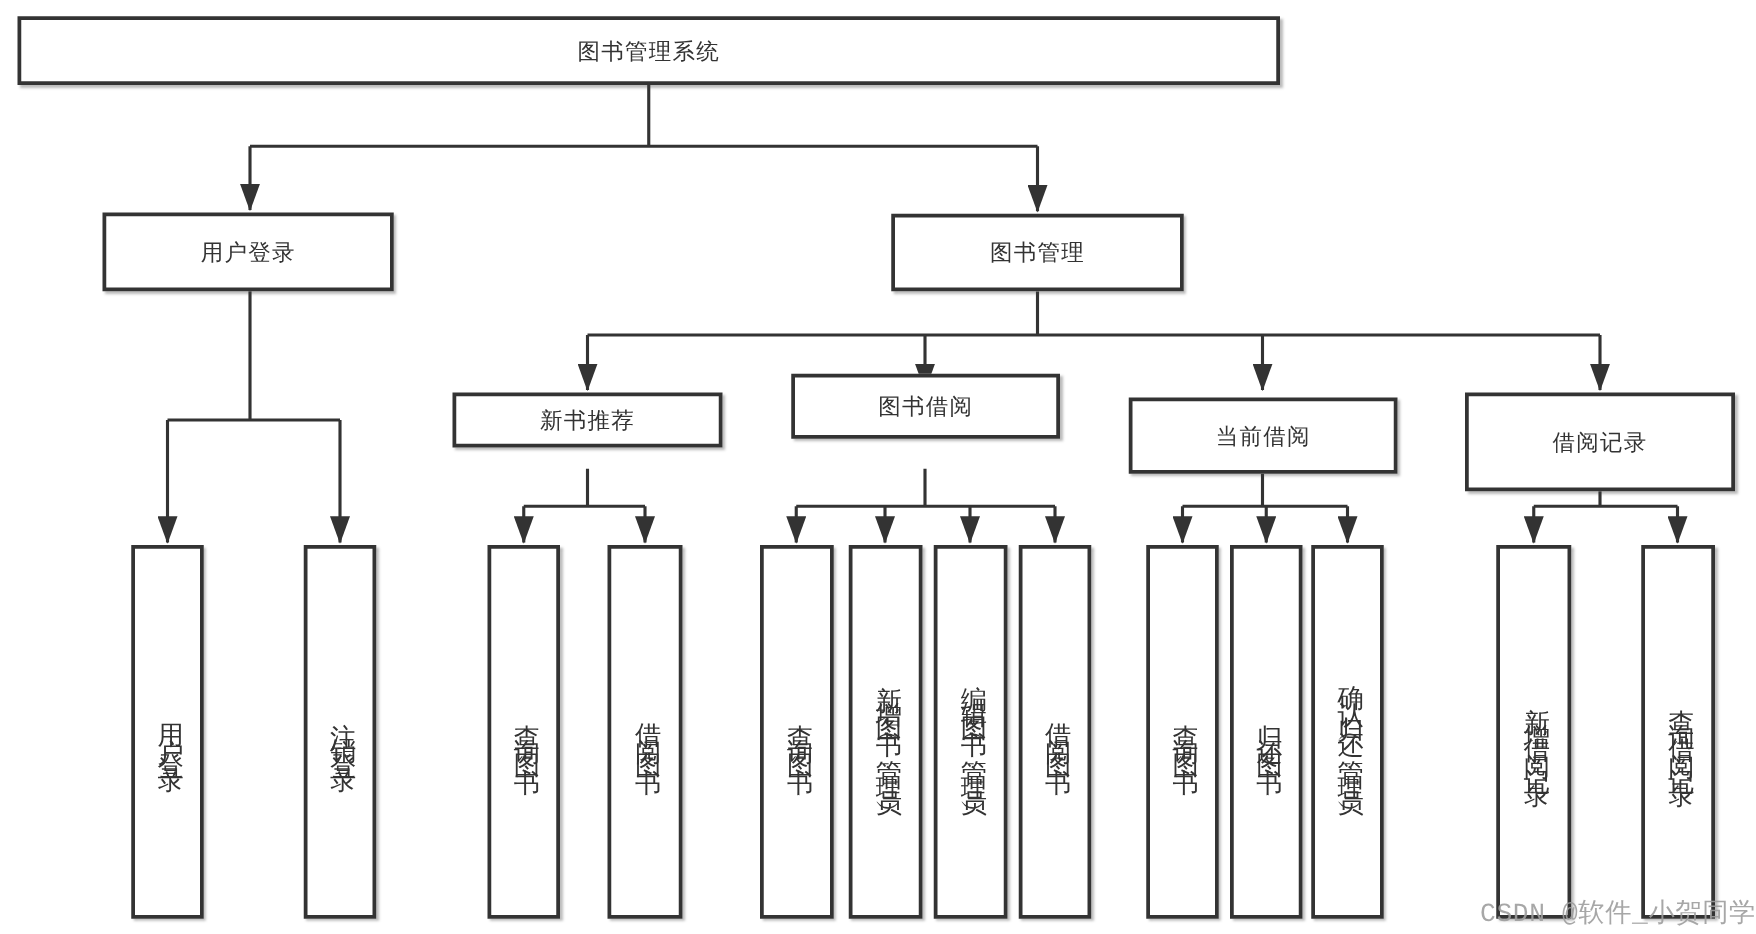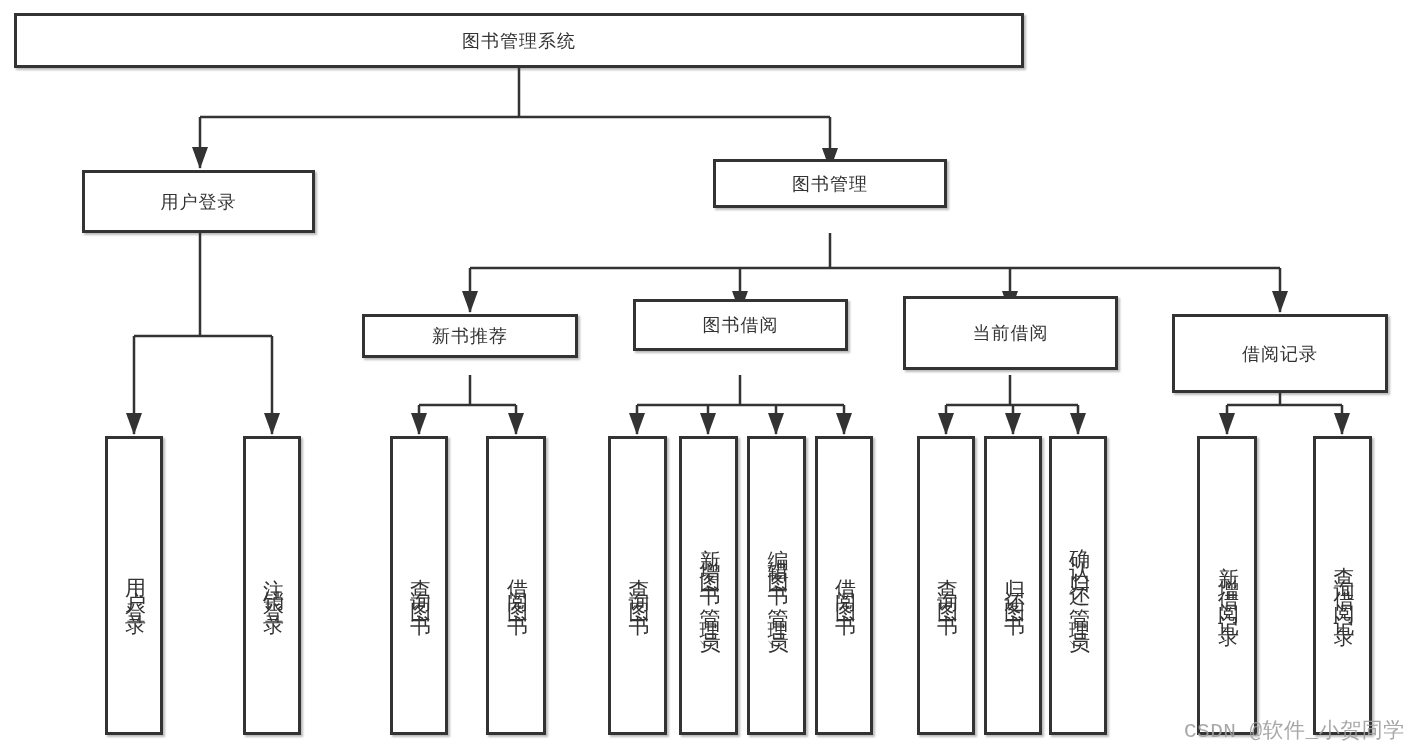--- a/index.html
+++ b/index.html
@@ -119,31 +119,31 @@
     <line class="ln" x1="1342" y1="405" x2="1342" y2="434" marker-end="url(#arrow)"></line>
   </svg>
 
   <div class="node" style="left:14px; top:13px; width:1010px; height:55px">
     <span class="label">图书管理系统</span>
   </div>
 
   <div class="node" style="left:82px; top:170px; width:233px; height:63px">
     <span class="label">用户登录</span>
   </div>
-  <div class="node" style="left:713px; top:159px; width:234px; height:49px">
+  <div class="node" style="left:713px; top:171px; width:234px; height:62px">
     <span class="label">图书管理</span>
   </div>
 
   <div class="node" style="left:362px; top:314px; width:216px; height:44px">
     <span class="label">新书推荐</span>
   </div>
   <div class="node" style="left:633px; top:299px; width:215px; height:52px">
     <span class="label">图书借阅</span>
   </div>
-  <div class="node" style="left:903px; top:296px; width:215px; height:74px">
+  <div class="node" style="left:903px; top:318px; width:215px; height:61px">
     <span class="label">当前借阅</span>
   </div>
   <div class="node" style="left:1172px; top:314px; width:216px; height:79px">
     <span class="label">借阅记录</span>
   </div>
 
   <div class="node leaf" style="left:105px; top:436px; width:58px; height:299px">
     <span class="vlabel">用户登录</span>
   </div>
   <div class="node leaf" style="left:243px; top:436px; width:58px; height:299px">

